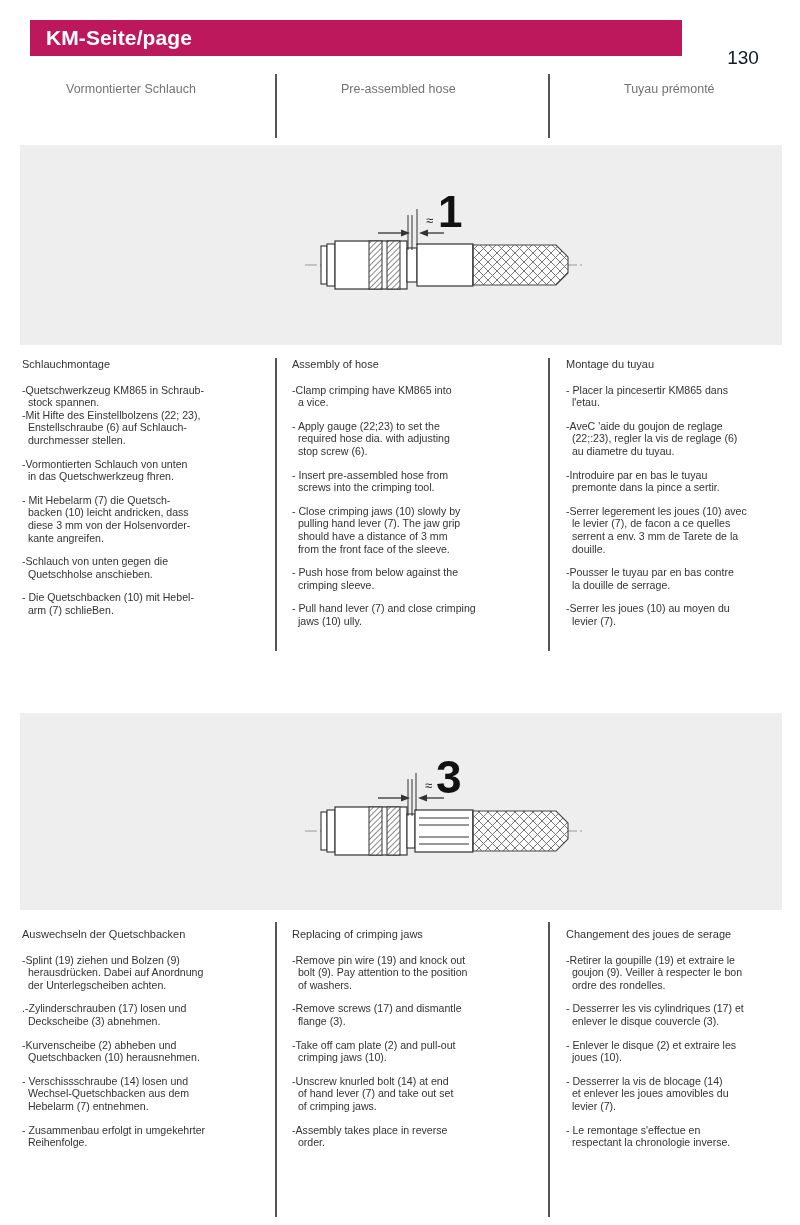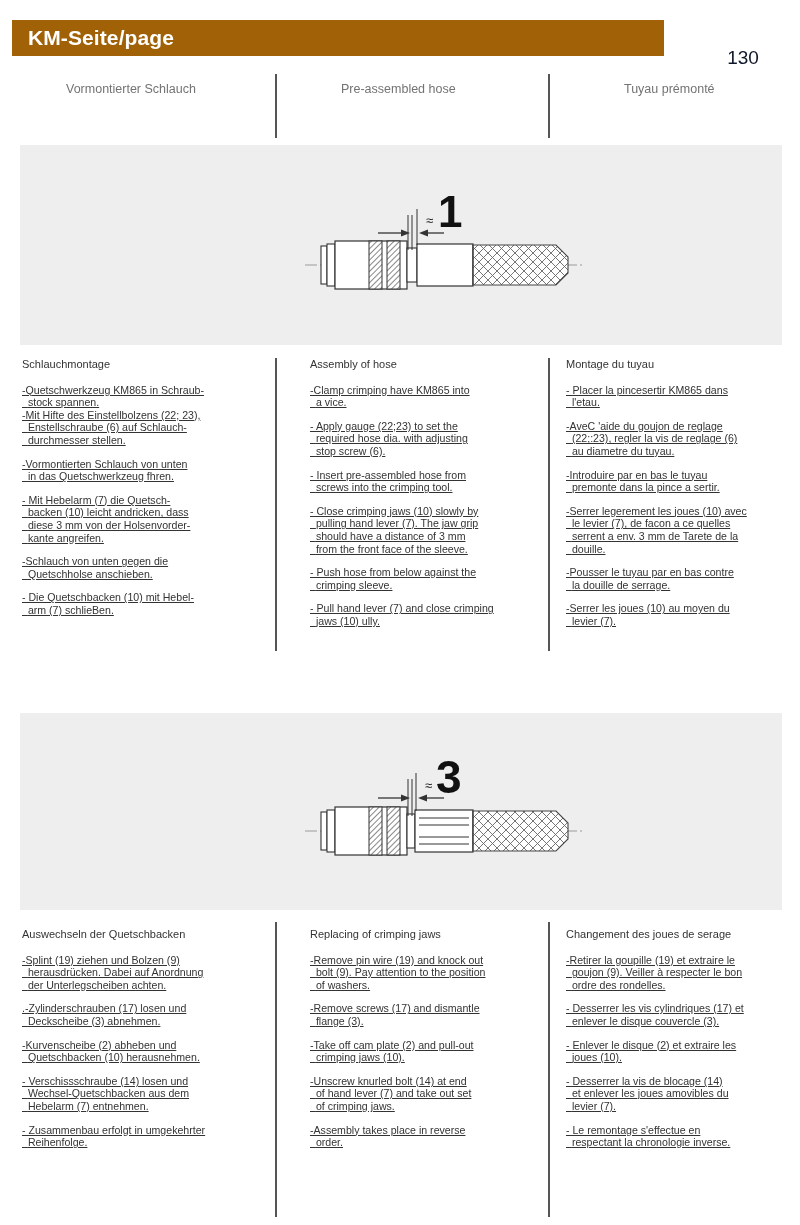--- a/index.html
+++ b/index.html
@@ -12,25 +12,25 @@
     height: 1225px;
     position: relative;
     font-family: "Liberation Sans", sans-serif;
     color: #333333;
     overflow: hidden;
   }
 
   
   .header-bar {
     position: absolute;
-    left: 12px;
+    left: 30px;
     top: 20px;
     width: 652px;
     height: 36px;
-    background: #a16207;
+    background: #be185d;
     box-sizing: border-box;
   }
   .header-title {
     position: absolute;
     left: 16px;
     top: 6px;
     font-size: 21px;
     font-weight: bold;
     color: #ffffff;
     letter-spacing: 0.1px;
@@ -110,35 +110,34 @@
   #text-section-2 { top: 928px; height: 285px; }
 
   .text-col {
     position: absolute;
     top: 0;
     font-size: 10.6px;
     line-height: 12.6px;
     color: #333333;
   }
   .col-a { left: 4px;   width: 252px; }
-  .col-b { left: 292px; width: 255px; }
+  .col-b { left: 274px; width: 255px; }
   .col-c { left: 548px; width: 234px; }
 
   .col-heading {
     font-size: 11px;
     color: #333333;
     margin: 0 0 13px 0;
     white-space: pre-wrap;
   }
   .bullet-list { margin: 0; padding: 0; list-style: none; }
   .bullet-item {
     margin: 0 7px 11px 0;
     white-space: pre-wrap;
     text-indent: 0;
-    text-decoration: underline;
   }
   .bullet-item:last-child { margin-bottom: 0; }
 
   
   .tsec-div { position: absolute; width: 1.5px; background: #555555; }
   #ts1-div-1 { left: 275px; top: 358px; height: 293px; }
   #ts1-div-2 { left: 548px; top: 358px; height: 293px; }
   #ts2-div-1 { left: 275px; top: 922px; height: 295px; }
   #ts2-div-2 { left: 548px; top: 922px; height: 295px; }
 </style>

